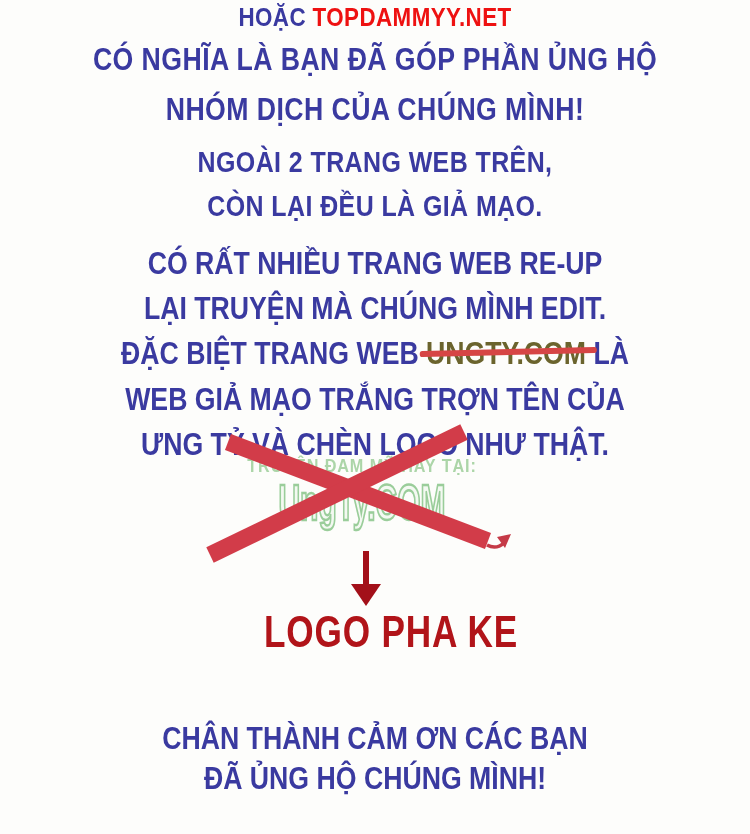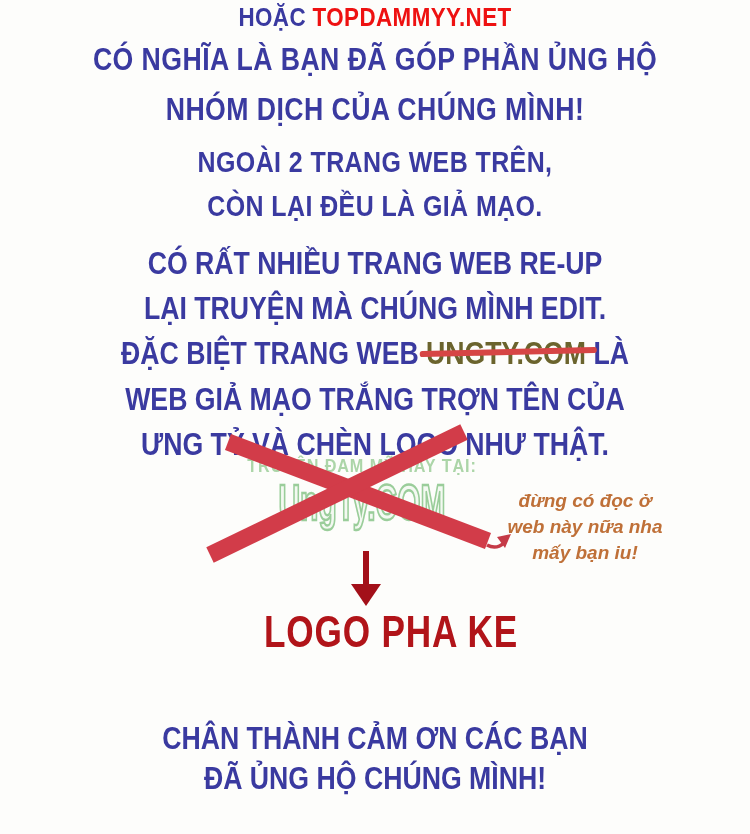--- a/index.html
+++ b/index.html
@@ -119,25 +119,20 @@
 
   <div class="line blue sz-c" style="top:246px">CÓ RẤT NHIỀU TRANG WEB RE-UP</div>
   <div class="line blue sz-c" style="top:291px">LẠI TRUYỆN MÀ CHÚNG MÌNH EDIT.</div>
   <div class="line blue sz-c" style="top:336px"><span>ĐẶC BIỆT TRANG WEB </span><span class="fake-site"><span>UNGTY.COM</span><span class="strike"></span></span><span> LÀ</span></div>
   <div class="line blue sz-c" style="top:382px">WEB GIẢ MẠO TRẮNG TRỢN TÊN CỦA</div>
   <div class="line blue sz-c" style="top:427px">ƯNG TỶ VÀ CHÈN LOGO NHƯ THẬT.</div>
 
   <div class="logo-tagline">TRUYỆN ĐAM MỸ HAY TẠI:</div>
   <div class="logo-big">UngTy.COM</div>
 
-  <div class="note">
-    <div>đừng có đọc ở</div>
-    <div>web này nữa nha</div>
-    <div>mấy bạn iu!</div>
-  </div>
 
   <svg class="overlay" width="750" height="834" viewBox="0 0 750 834">
     <g>
       <line x1="228" y1="442" x2="488" y2="541" stroke="#d23c49" stroke-width="17"></line>
       <line x1="210" y1="555" x2="464" y2="432" stroke="#d23c49" stroke-width="17"></line>
     </g>
     <g>
       <path d="M487 545 Q 496 550 504 543" fill="none" stroke="#c53a47" stroke-width="3.5"></path>
       <polygon points="511,534 497,537 505,548" fill="#c53a47"></polygon>
     </g>

